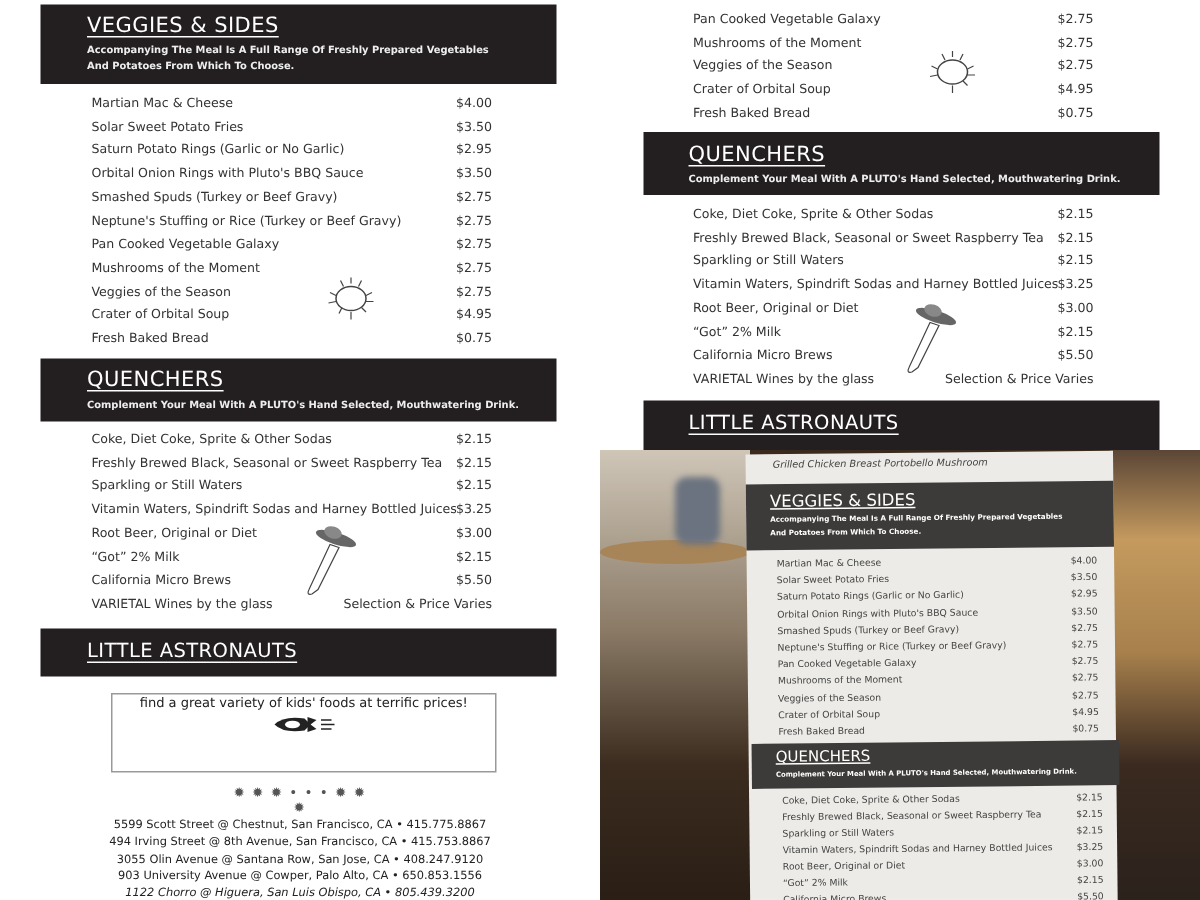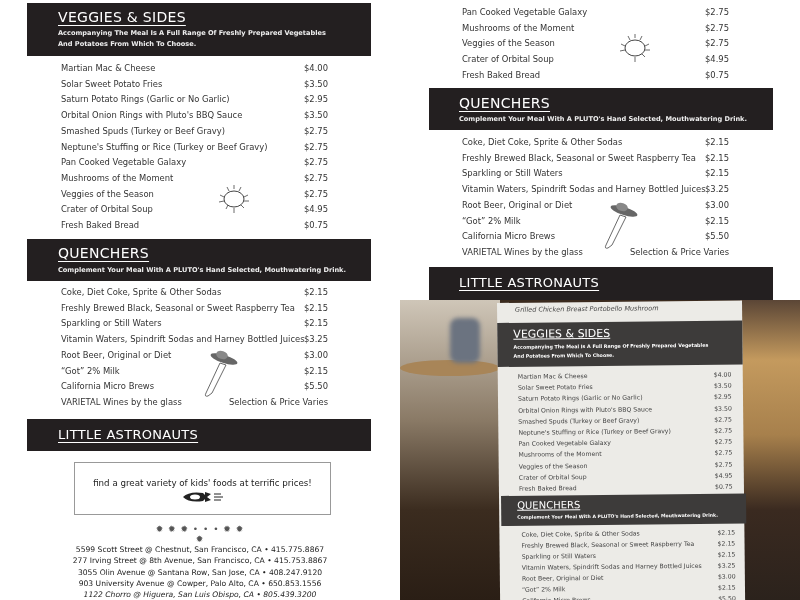--- a/index.html
+++ b/index.html
@@ -86,36 +86,36 @@
     <ellipse cx="26" cy="10" rx="14" ry="4" fill="#666" transform="rotate(18 26 10)"></ellipse>
     <ellipse cx="24" cy="6" rx="6" ry="4" fill="#888" transform="rotate(18 24 6)"></ellipse>
     <path d="M22 14 L8 44 Q6 48 10 47 L14 44 L28 16 Z" fill="#fff" stroke="#444" stroke-width="0.8"></path>
   </svg>
 
   <div class="hdr" style="left:27px;top:419px;width:344px;height:32px;">
     <div class="title" style="left:31px;top:8px;font-size:13px;">LITTLE ASTRONAUTS</div>
   </div>
 
   <div class="kids-box" style="left:74px;top:462px;width:257px;height:53px;">
-    <div style="font-size:8.7px;margin-top:15px;text-align:center;">find a great variety of kids' foods at terrific prices!</div>
+    <div style="font-size:8.7px;margin-top:1px;text-align:center;">find a great variety of kids' foods at terrific prices!</div>
     <svg style="margin-top:2px;" width="44" height="12" viewBox="0 0 44 12">
       <path d="M2 6 Q8 0 22 2 L26 6 L22 10 Q8 12 2 6 Z" fill="#222"></path>
       <ellipse cx="14" cy="6" rx="5" ry="2.5" fill="#fff"></ellipse>
       <path d="M24 1 L30 3 L26 6 L30 9 L24 11 Z" fill="#222"></path>
       <line x1="33" y1="3" x2="40" y2="3" stroke="#222" stroke-width="1"></line>
       <line x1="33" y1="6" x2="42" y2="6" stroke="#222" stroke-width="1"></line>
       <line x1="33" y1="9" x2="40" y2="9" stroke="#222" stroke-width="1"></line>
     </svg>
   </div>
 
   <div style="position:absolute;left:150px;top:524px;width:100px;text-align:center;font-size:9px;color:#555;letter-spacing:1px;">✹ ✹ ✹ • • • ✹ ✹ ✹</div>
 
   <div id="left-locations">
       <div class="addr" style="left: 20px; width: 360px; top: 545px; font-size: 7.6px;">5599 Scott Street @ Chestnut, San Francisco, CA • 415.775.8867</div>
-      <div class="addr" style="left: 20px; width: 360px; top: 556.3px; font-size: 7.6px;">277 Irving Street @ 8th Avenue, San Francisco, CA • 415.753.8867</div>
+      <div class="addr" style="left: 20px; width: 360px; top: 556.3px; font-size: 7.6px;">494 Irving Street @ 8th Avenue, San Francisco, CA • 415.753.8867</div>
       <div class="addr" style="left: 20px; width: 360px; top: 567.6px; font-size: 7.6px;">3055 Olin Avenue @ Santana Row, San Jose, CA • 408.247.9120</div>
       <div class="addr" style="left: 20px; width: 360px; top: 578.9px; font-size: 7.6px;">903 University Avenue @ Cowper, Palo Alto, CA • 650.853.1556</div>
       <div class="addr" style="left: 20px; width: 360px; top: 590.2px; font-size: 7.6px; font-style: italic;">1122 Chorro @ Higuera, San Luis Obispo, CA • 805.439.3200</div>
     </div>
 </div>
 
 <div class="pane" id="right-top">
   <div id="rt-veggies">
       <div class="row" style="left: 62px; top: 7px; font-size: 8.4px; width: 300px;"><span>Pan Cooked Vegetable Galaxy</span><span class="price" style="position: absolute; left: 243px;">$2.75</span></div>
       <div class="row" style="left: 62px; top: 22.7px; font-size: 8.4px; width: 300px;"><span>Mushrooms of the Moment</span><span class="price" style="position: absolute; left: 243px;">$2.75</span></div>

